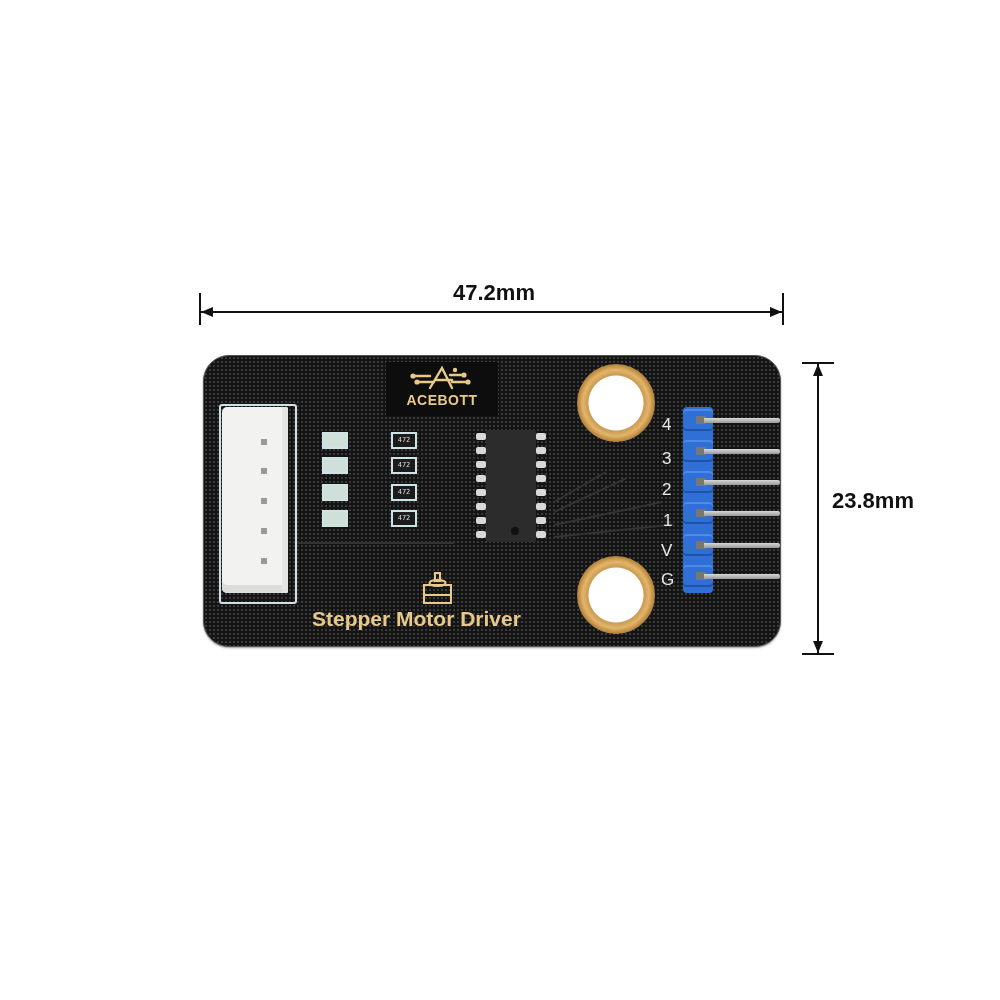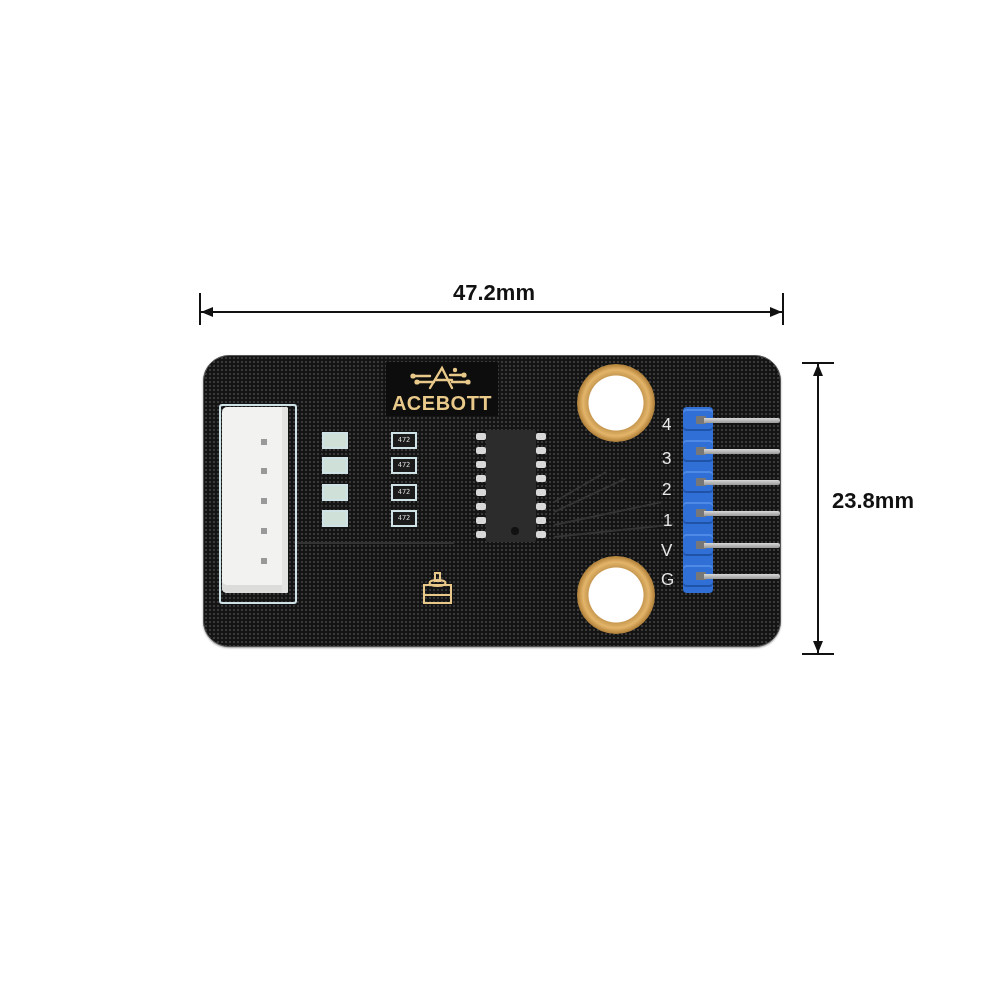--- a/index.html
+++ b/index.html
@@ -68,21 +68,21 @@
         <path d="M44 17 H58"></path>
       </g>
       <g fill="#e9c98a">
         <circle cx="5" cy="11" r="2.6"></circle>
         <circle cx="9" cy="17" r="2.6"></circle>
         <circle cx="56" cy="10" r="2.6"></circle>
         <circle cx="60" cy="17" r="2.6"></circle>
         <circle cx="47" cy="5" r="2.2"></circle>
       </g>
     </svg>
-    <div class="abs gold" style="left:0; top:30px; width:112px; text-align:center; font-weight:bold; font-size:20px; letter-spacing:0.5px;">ACEBOTT</div>
+    <div class="abs gold" style="left:0; top:30px; width:112px; text-align:center; font-weight:bold; font-size:14px; letter-spacing:0.5px;">ACEBOTT</div>
   </div>
 
   <div class="abs" style="left:12px; top:46px; width:80px; height:200px;">
     <div class="abs" style="left:3px; top:2px; width:74px; height:196px; border:2px solid #cfe3e6; border-radius:3px;"></div>
     <div class="abs" style="left:6px; top:5px; width:66px; height:186px; background:#f2f2f0; border-radius:5px 2px 2px 5px; box-shadow: inset -6px 0 0 #e4e4e2, inset 0 -8px 0 #dcdcda;"></div>
     <div class="abs" style="left:45px; top:37px; width:6px; height:6px; background:#999;"></div>
     <div class="abs" style="left:45px; top:66px; width:6px; height:6px; background:#999;"></div>
     <div class="abs" style="left:45px; top:96px; width:6px; height:6px; background:#999;"></div>
     <div class="abs" style="left:45px; top:126px; width:6px; height:6px; background:#999;"></div>
     <div class="abs" style="left:45px; top:156px; width:6px; height:6px; background:#999;"></div>
@@ -124,20 +124,21 @@
 
   <svg class="abs" style="left:217px; top:215px;" width="34" height="36" viewBox="0 0 34 36">
     <g stroke="#e9c98a" stroke-width="2" fill="none">
       <rect x="14" y="2" width="5" height="8"></rect>
       <ellipse cx="16.5" cy="12" rx="8" ry="3"></ellipse>
       <path d="M3 14 H30 V32 H3 Z"></path>
       <path d="M3 24 H30"></path>
     </g>
   </svg>
 
+  <div class="abs gold" style="left:108px; top:251px; width:260px; font-weight:bold; font-size:21px; white-space:nowrap;">Stepper Motor Driver</div>
 
   <div class="abs silk" style="left:458px; top:59px; font-size:17px;">4</div>
   <div class="abs silk" style="left:458px; top:93px; font-size:17px;">3</div>
   <div class="abs silk" style="left:458px; top:124px; font-size:17px;">2</div>
   <div class="abs silk" style="left:459px; top:155px; font-size:17px;">1</div>
   <div class="abs silk" style="left:457px; top:185px; font-size:17px;">V</div>
   <div class="abs silk" style="left:457px; top:214px; font-size:17px;">G</div>
 
   <div class="abs" style="left:476px; top:51px; width:110px; height:186px;">
     <div class="abs" style="left:3px; top:0; width:30px; height:186px; background:#2f6fd6; border-radius:4px;"></div>

